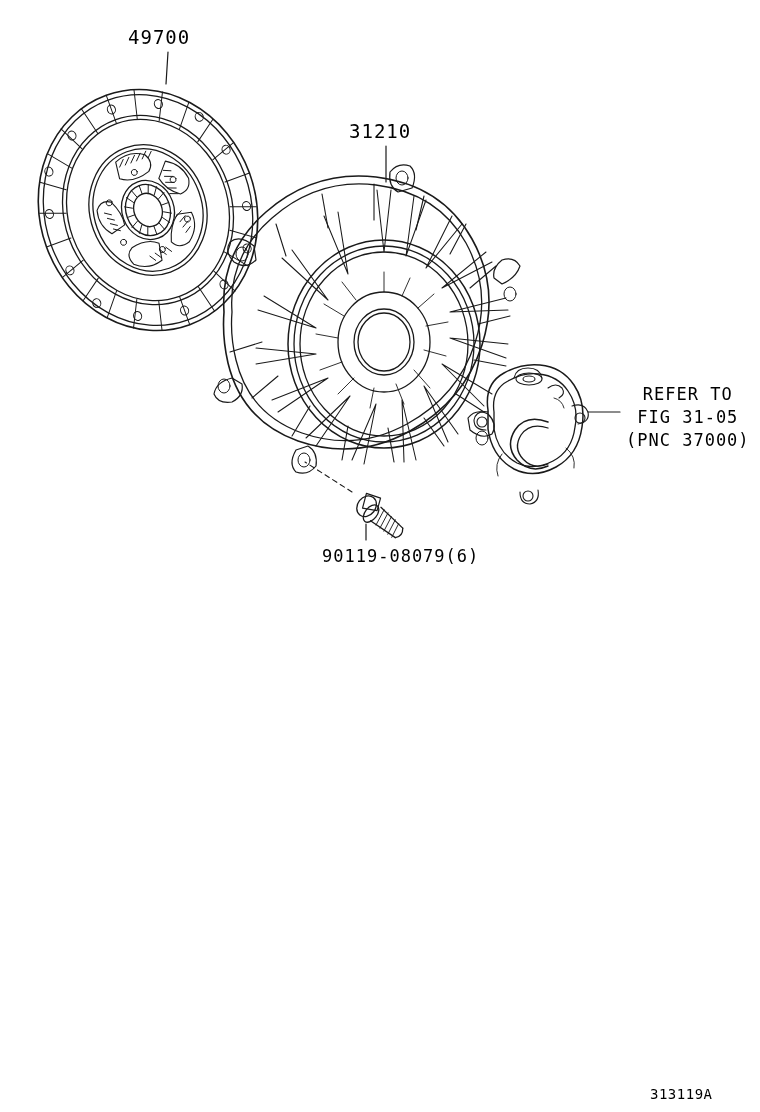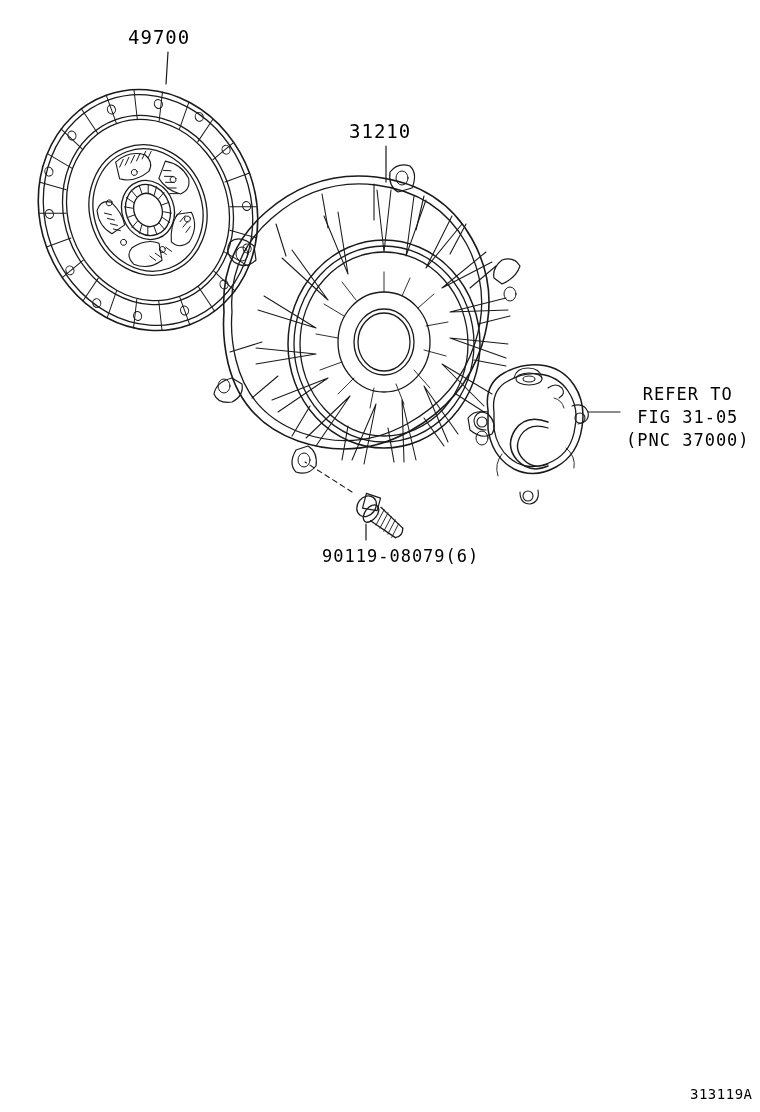--- a/index.html
+++ b/index.html
@@ -40,21 +40,21 @@
     line-height: 23px;
   }
   .figure-code {
     font-size: 14px;
     letter-spacing: 0.5px;
   }
   #label-31250 { left: 128px; top: 26px; }
   #label-31210 { left: 349px; top: 120px; }
   #label-bolt  { left: 310px; top: 546px; margin-left: 12px; }
   #label-refer { left: 626px; top: 383px; text-align: center; }
-  #label-code  { left: 690px; top: 1086px; }
+  #label-code  { left: 650px; top: 1086px; }
   svg { display: block; }
 </style>
 </head>
 <body>
 
 <div class="diagram-canvas">
   <svg width="760" height="1112" viewBox="0 0 760 1112">
     <g fill="none" stroke="#1a1a1a" stroke-width="1.3" stroke-linecap="round" stroke-linejoin="round">
 
       <g transform="translate(148,210) rotate(-20)">

